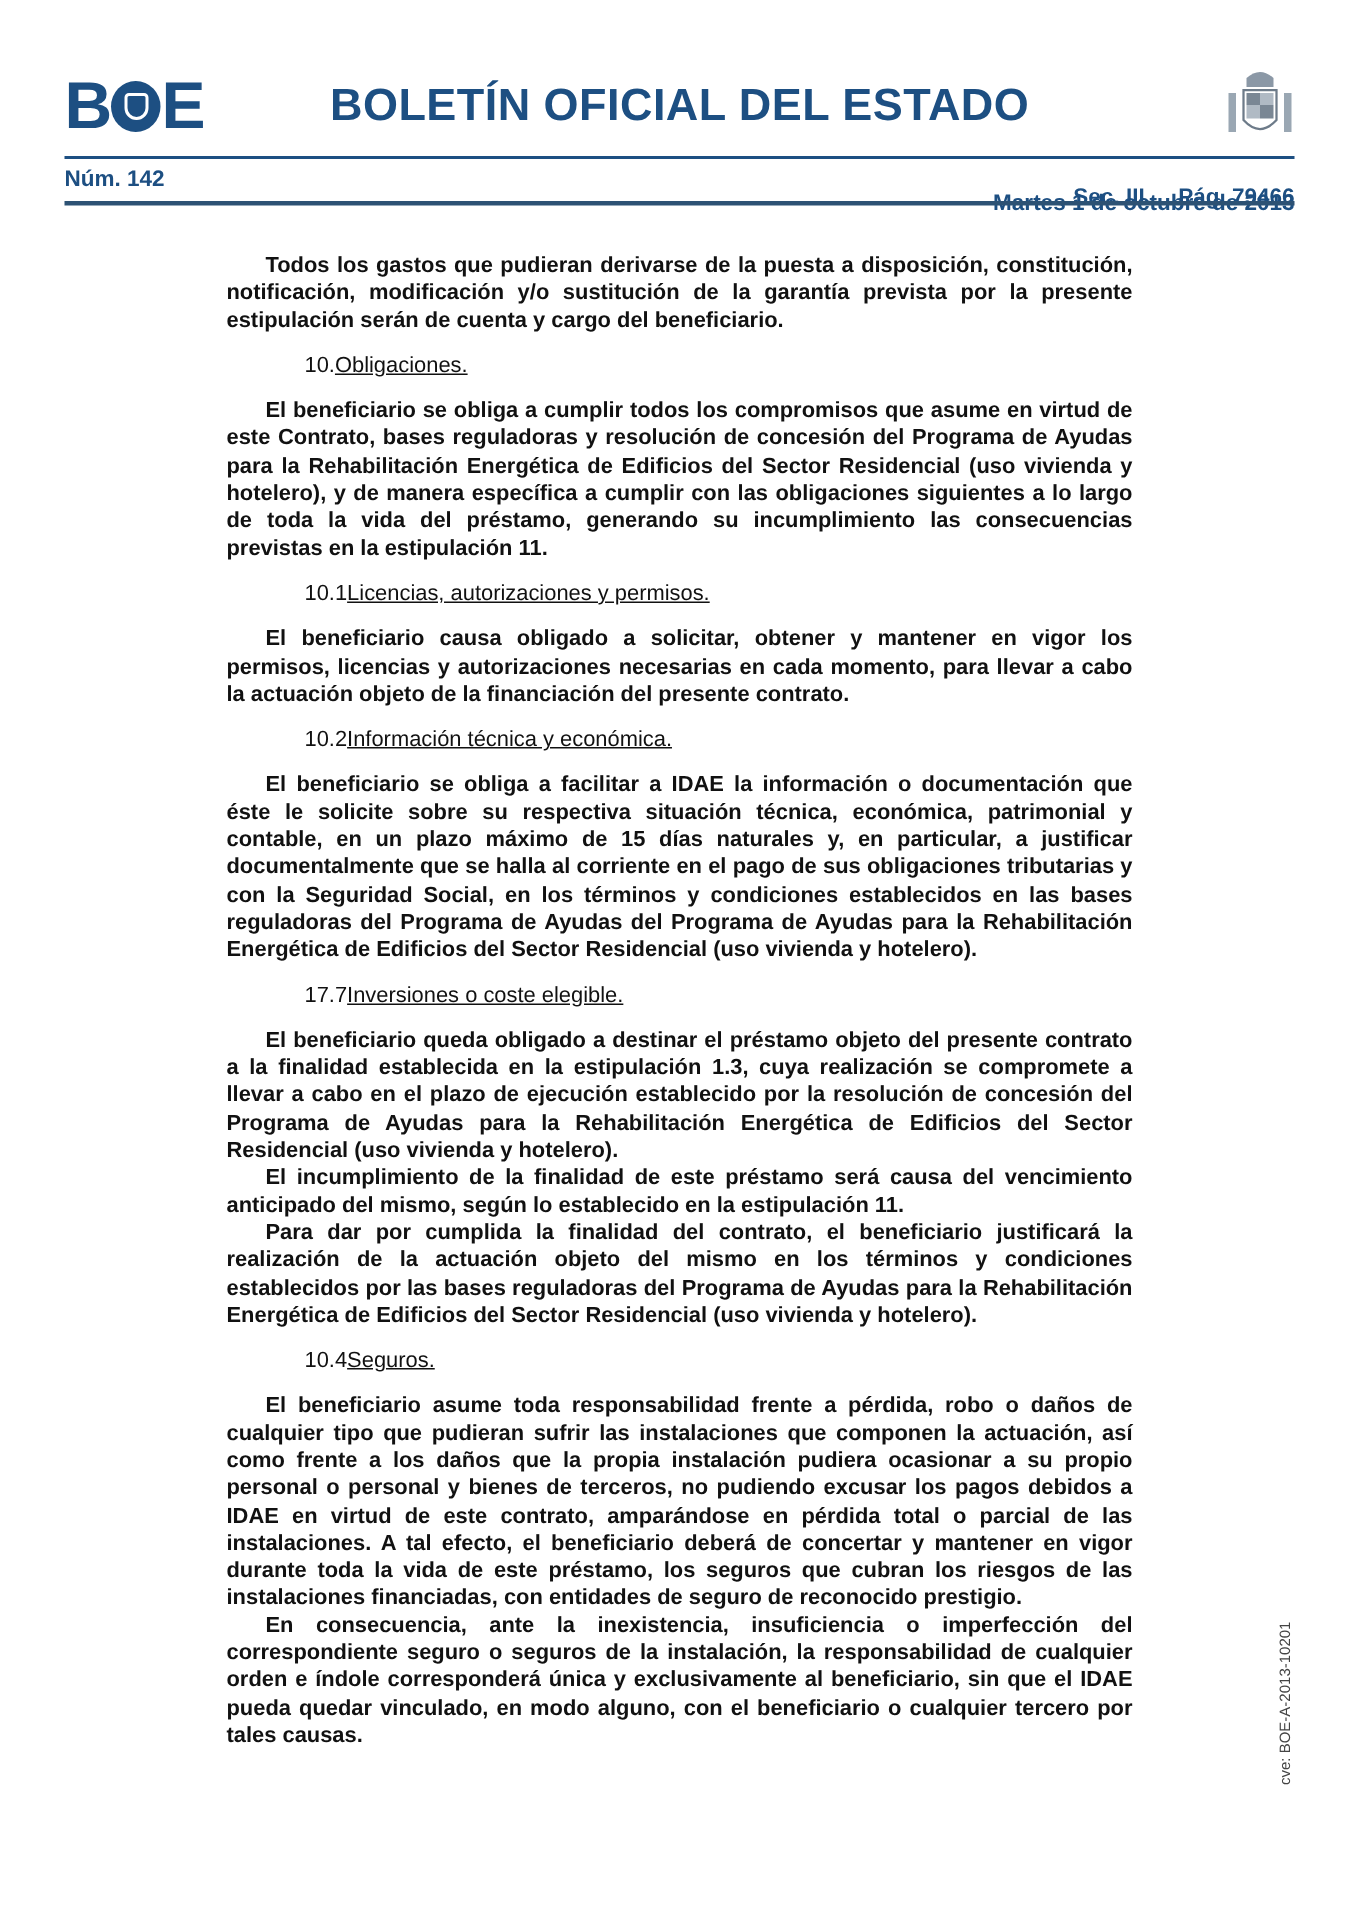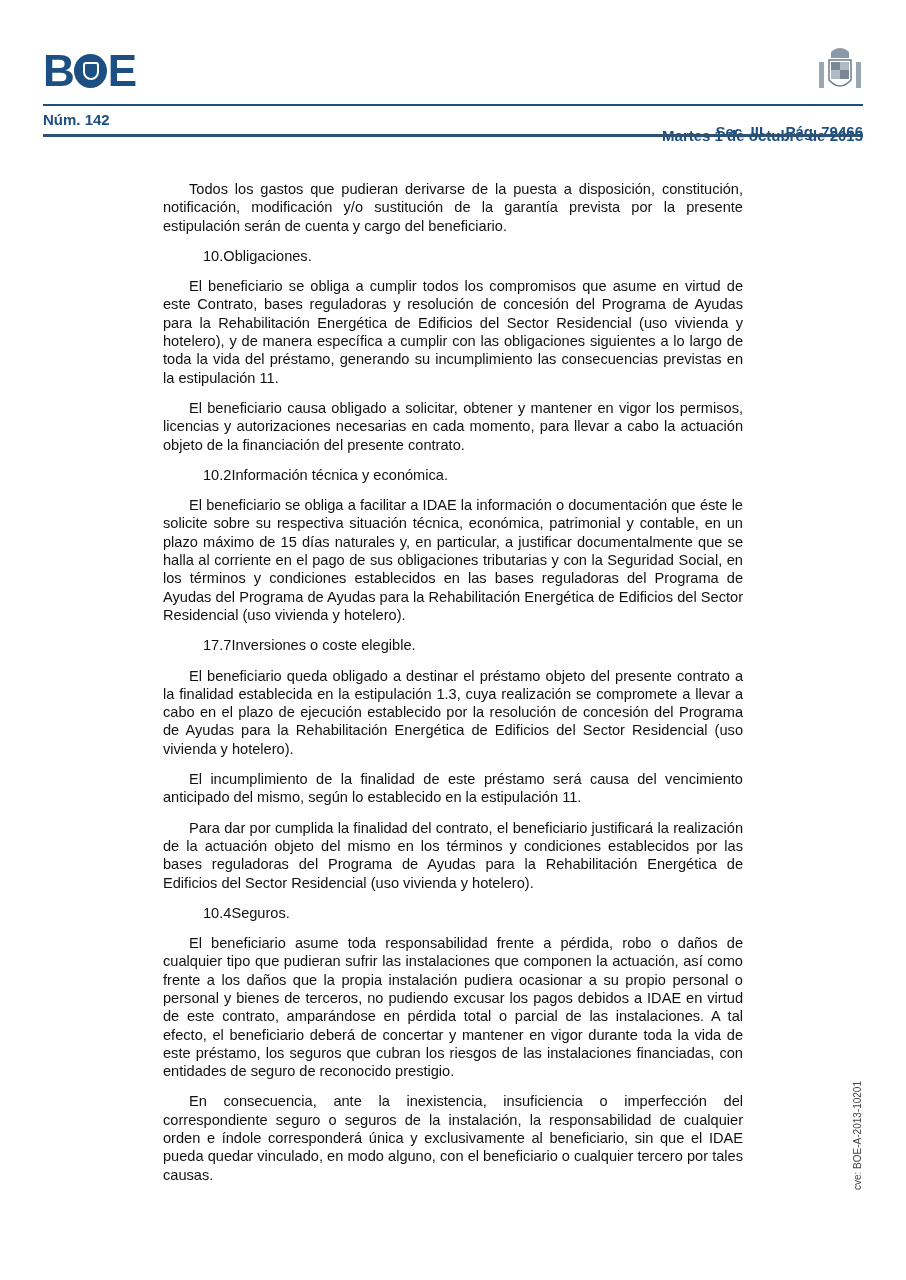--- a/index.html
+++ b/index.html
@@ -13,35 +13,36 @@
   .coat { position: absolute; right: 0; top: 0; width: 46px; height: 50px; }
   .rule { position: absolute; left: 43px; width: 820px; background: #1d4f82; }
   .rule.top { top: 104px; height: 2px; }
   .rule.bottom { top: 134px; height: 3px; background: #2d5274; }
   .meta { position: absolute; left: 43px; top: 111px; width: 820px; height: 20px; font-weight: bold; font-size: 15px; color: #1d4f82; }
   .meta .num { position: absolute; left: 0; top: 0; }
   .meta .date { position: absolute; left: 0; width: 100%; text-align: right; top: 16px; }
   .meta .secpag { position: absolute; right: 0; top: 12px; }
   .meta .secpag span { margin-left: 14px; }
   .content { position: absolute; left: 151px; top: 168px; width: 604px; font-size: 14.6px; line-height: 18.3px; text-align: justify; }
-  .content p { margin: 12px; text-indent: 26px; }
+  .content p { margin: 0; text-indent: 26px; font-weight: bold; }
   .content p.sp { margin-bottom: 12px; }
-  .content .heading { text-indent: 26px; margin: 0 0 12px 0; }
+  .content .heading { text-indent: 26px; margin: 0 0 12px 0; text-decoration: underline; }
   .content .heading .n { display: inline-block; min-width: 44px; }
   .cve { position: absolute; left: 852px; top: 1190px; transform: rotate(-90deg); transform-origin: left top; font-size: 10px; color: #444; white-space: nowrap; }
 </style>
 </head>
 <body>
 
 <div class="header">
   <div class="boe-logo">
     <span class="letter">B</span>
     <span class="seal"></span>
     <span class="letter">E</span>
   </div>
+  <div class="title">BOLETÍN OFICIAL DEL ESTADO</div>
   <svg class="coat" viewBox="0 0 46 50">
     <rect x="2" y="16" width="5" height="26" fill="#9aa7b3"></rect>
     <rect x="39" y="16" width="5" height="26" fill="#9aa7b3"></rect>
     <path d="M14 6 Q23 -2 32 6 L32 12 L14 12 Z" fill="#8b98a6"></path>
     <path d="M12 14 L34 14 L34 34 Q23 46 12 34 Z" fill="#ffffff" stroke="#6d7b89" stroke-width="1.5"></path>
     <rect x="14" y="16" width="9" height="8" fill="#7a8794"></rect>
     <rect x="23" y="16" width="9" height="8" fill="#b0bac4"></rect>
     <rect x="14" y="24" width="9" height="9" fill="#b0bac4"></rect>
     <rect x="23" y="24" width="9" height="9" fill="#7a8794"></rect>
   </svg>
@@ -59,20 +60,23 @@
 <div class="rule bottom"></div>
 
 <div class="content">
   <p class="sp">Todos los gastos que pudieran derivarse de la puesta a disposición, constitución, notificación, modificación y/o sustitución de la garantía prevista por la presente estipulación serán de cuenta y cargo del beneficiario.</p>
 
   <div class="heading">
     <span class="n">10.</span><span>Obligaciones.</span>
   </div>
   <p class="sp">El beneficiario se obliga a cumplir todos los compromisos que asume en virtud de este Contrato, bases reguladoras y resolución de concesión del Programa de Ayudas para la Rehabilitación Energética de Edificios del Sector Residencial (uso vivienda y hotelero), y de manera específica a cumplir con las obligaciones siguientes a lo largo de toda la vida del préstamo, generando su incumplimiento las consecuencias previstas en la estipulación 11.</p>
 
+  <div class="heading">
+    <span class="n">10.1</span><span>Licencias, autorizaciones y permisos.</span>
+  </div>
   <p class="sp">El beneficiario causa obligado a solicitar, obtener y mantener en vigor los permisos, licencias y autorizaciones necesarias en cada momento, para llevar a cabo la actuación objeto de la financiación del presente contrato.</p>
 
   <div class="heading">
     <span class="n">10.2</span><span>Información técnica y económica.</span>
   </div>
   <p class="sp">El beneficiario se obliga a facilitar a IDAE la información o documentación que éste le solicite sobre su respectiva situación técnica, económica, patrimonial y contable, en un plazo máximo de 15 días naturales y, en particular, a justificar documentalmente que se halla al corriente en el pago de sus obligaciones tributarias y con la Seguridad Social, en los términos y condiciones establecidos en las bases reguladoras del Programa de Ayudas del Programa de Ayudas para la Rehabilitación Energética de Edificios del Sector Residencial (uso vivienda y hotelero).</p>
 
   <div class="heading">
     <span class="n">17.7</span><span>Inversiones o coste elegible.</span>
   </div>

